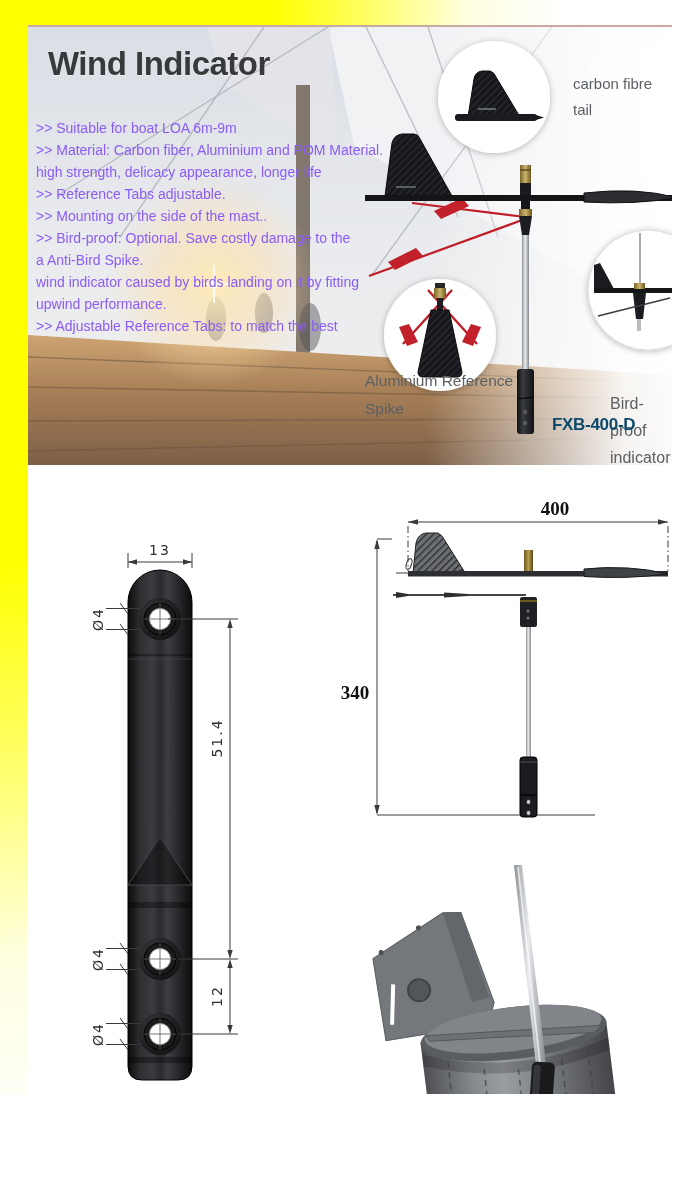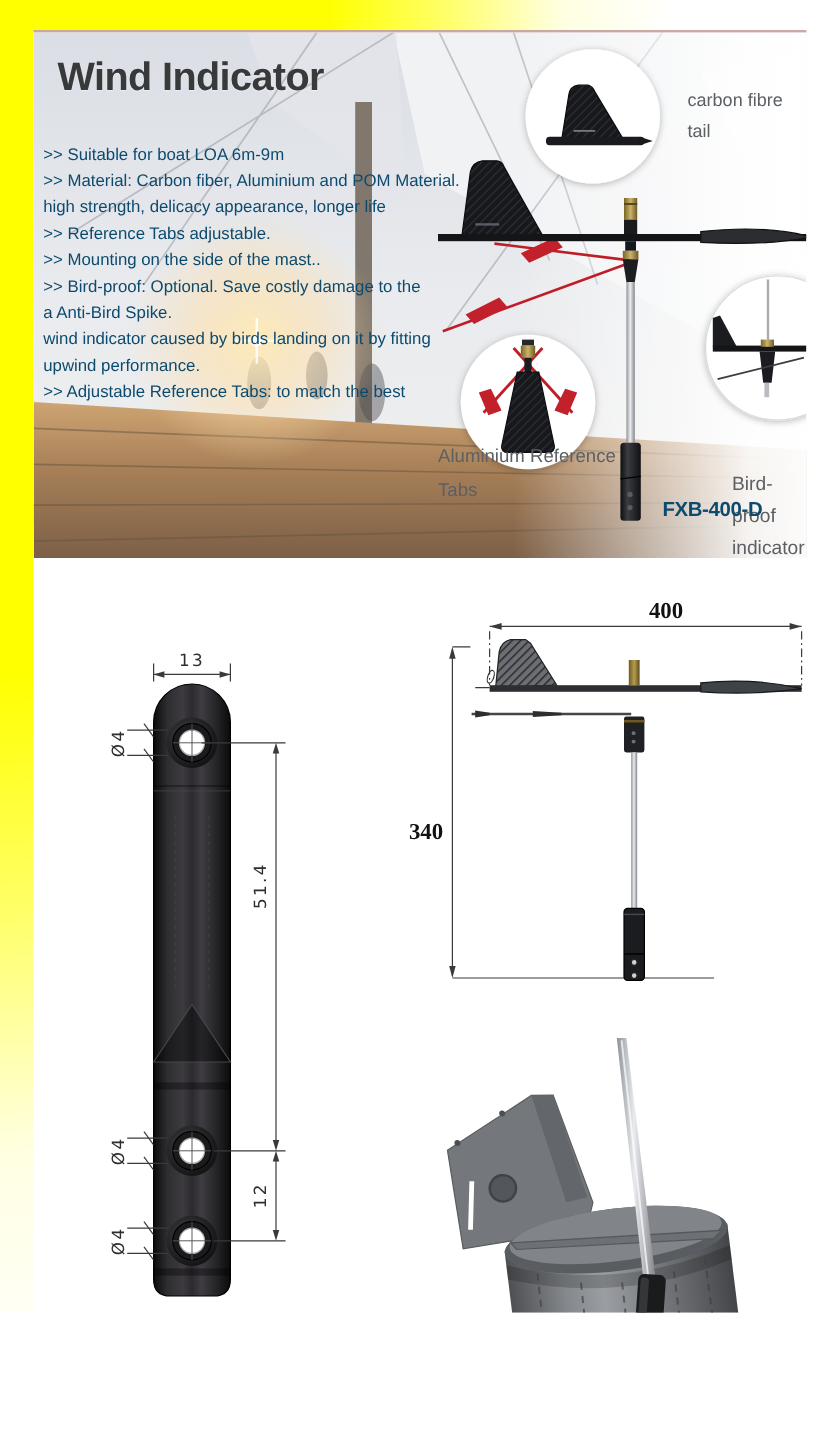--- a/index.html
+++ b/index.html
@@ -11,21 +11,21 @@
     font-family:"Liberation Sans", sans-serif;
   }
   .content{position:absolute;left:28px;top:25px;width:644px;height:1157px;background:#fff;}
   .hero{position:relative;width:644px;height:438px;overflow:hidden;border-top:2px solid rgba(138,64,48,.45);}
   .hero svg{position:absolute;left:0;top:0;}
   .page-title{
     position:absolute;left:20px;top:18px;margin:0;font-size:33px;font-weight:bold;
     color:#38393b;letter-spacing:-.5px;text-shadow:0 1px 1px rgba(255,255,255,.5);
   }
   .features{position:absolute;left:8px;top:90px;}
-  .fline{font-size:14px;line-height:22px;color:#0c4a6e;white-space:nowrap;}
+  .fline{font-size:14px;line-height:22px;color:#8b5cf6;white-space:nowrap;}
   .callout-label{position:absolute;color:#5c6064;font-size:15px;line-height:26px;}
   .lbl-tail{left:534px;top:44px;margin-left:11px;}
   .lbl-tabs{left:337px;top:340px;font-size:15.5px;line-height:28px;}
   .lbl-bird{left:582px;top:315px;font-size:16px;line-height:27px;margin-top:48px;}
   .model-code{position:absolute;left:524px;top:388px;font-size:17px;font-weight:bold;color:#0c4a6e;letter-spacing:-.3px;}
   .drawings{position:relative;width:644px;height:719px;background:#fff;}
   .t-dim{font-family:"DejaVu Sans", sans-serif;font-size:14px;fill:#2e2e2e;letter-spacing:2px;}
   .s-dim{font-family:"Liberation Serif", serif;font-size:19px;font-weight:bold;fill:#111;}
   .dimline{stroke:#3a3a3a;stroke-width:1;fill:none;}
   .thin{stroke:#555;stroke-width:.8;fill:none;}
@@ -194,21 +194,21 @@
         <div class="fline">&gt;&gt; Bird-proof: Optional. Save costly damage to the</div>
         <div class="fline">a Anti-Bird Spike.</div>
         <div class="fline">wind indicator caused by birds landing on it by fitting</div>
         <div class="fline">upwind performance.</div>
         <div class="fline">&gt;&gt; Adjustable Reference Tabs: to match the best</div>
       </div>
 
       <div class="callout-label lbl-tail">carbon fibre tail</div>
       <div class="callout-label lbl-tabs">
         <div>Aluminium Reference</div>
-        <div>Tabs</div>
+        <div>Spike</div>
       </div>
       <div class="callout-label lbl-bird">
         <div>Bird-proof</div>
         <div>indicator</div>
       </div>
       <div class="model-code">FXB-400-D</div>
     </div>
 
     <div class="drawings">
       <svg width="644" height="719" viewBox="0 0 644 719">

